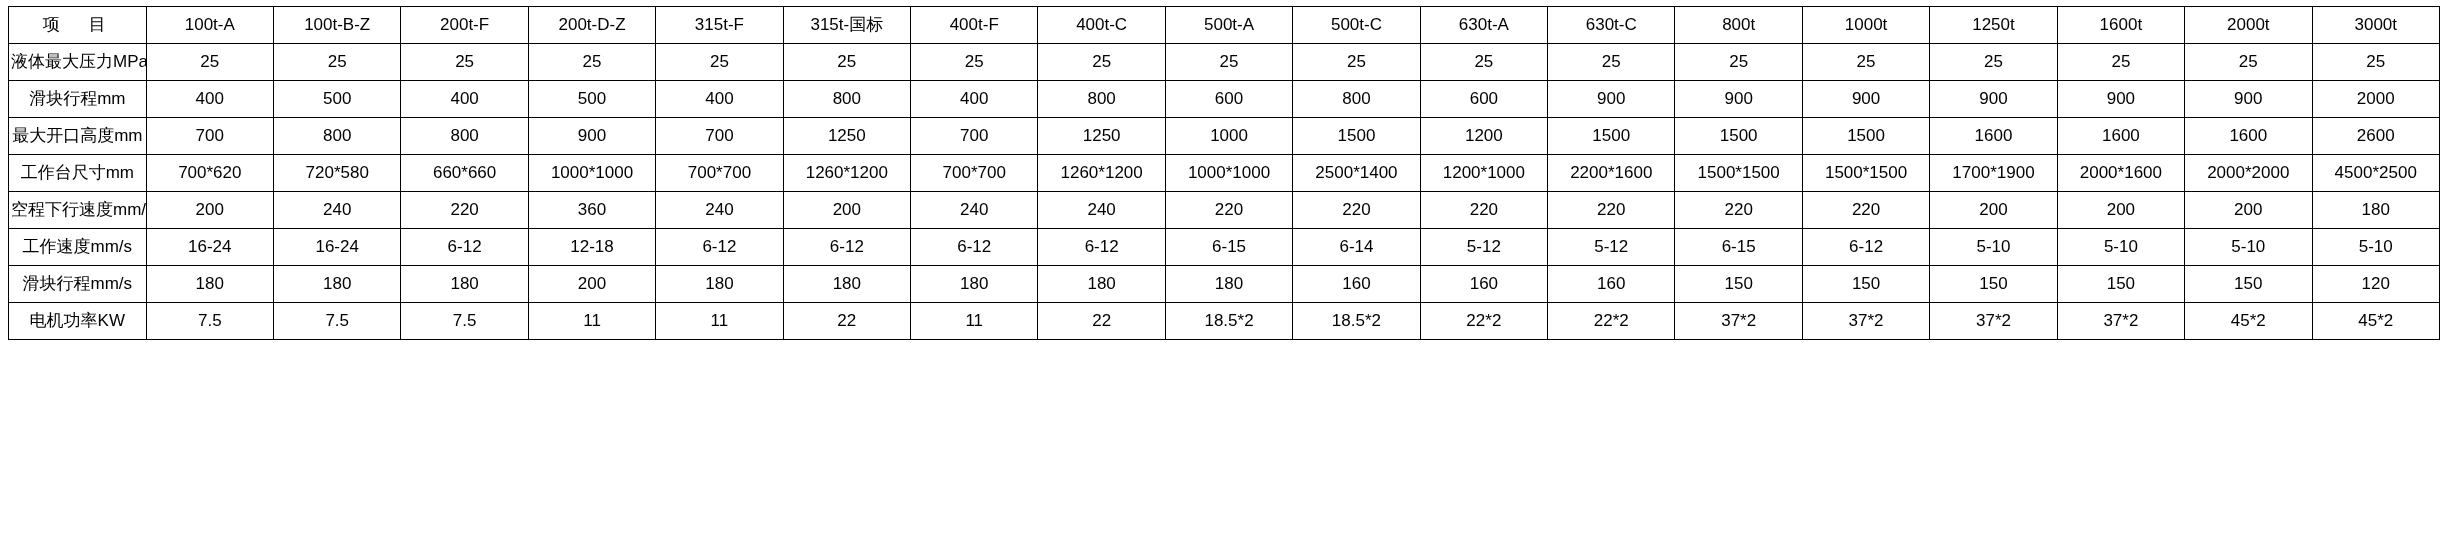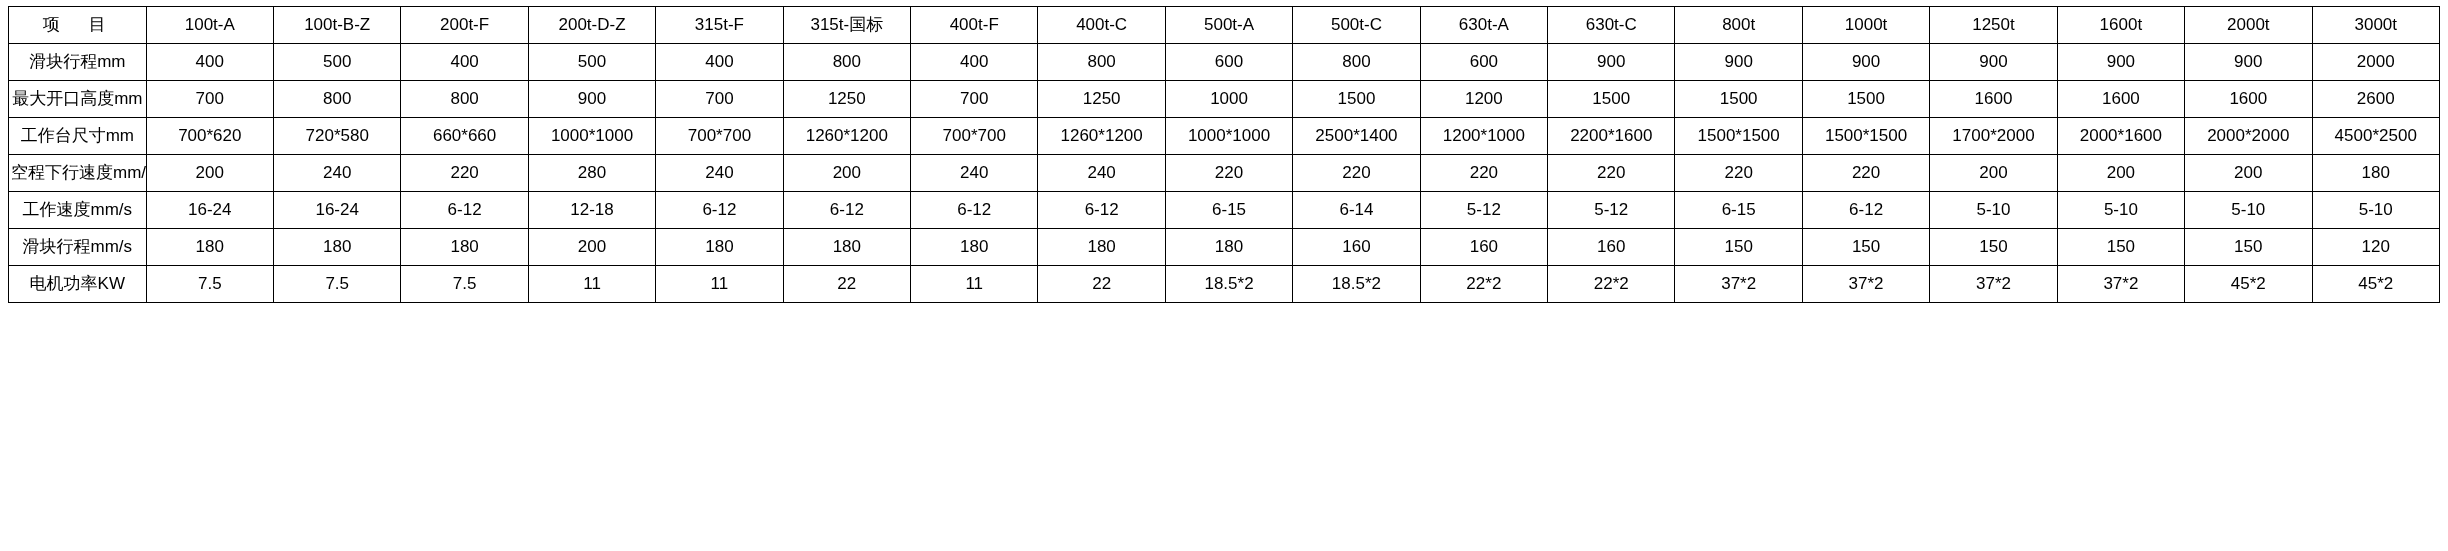--- a/index.html
+++ b/index.html
@@ -74,20 +74,41 @@
         <th class="colhead">800t</th>
         <th class="colhead">1000t</th>
         <th class="colhead">1250t</th>
         <th class="colhead">1600t</th>
         <th class="colhead">2000t</th>
         <th class="colhead">3000t</th>
       </tr>
     </thead>
     <tbody>
       <tr>
+        <td class="rowhead">液体最大压力MPa</td>
+        <td>25</td>
+        <td>25</td>
+        <td>25</td>
+        <td>25</td>
+        <td>25</td>
+        <td>25</td>
+        <td>25</td>
+        <td>25</td>
+        <td>25</td>
+        <td>25</td>
+        <td>25</td>
+        <td>25</td>
+        <td>25</td>
+        <td>25</td>
+        <td>25</td>
+        <td>25</td>
+        <td>25</td>
+        <td>25</td>
+      </tr>
+      <tr>
         <td class="rowhead">滑块行程mm</td>
         <td>400</td>
         <td>500</td>
         <td>400</td>
         <td>500</td>
         <td>400</td>
         <td>800</td>
         <td>400</td>
         <td>800</td>
         <td>600</td>
@@ -131,31 +152,31 @@
         <td>700*700</td>
         <td>1260*1200</td>
         <td>700*700</td>
         <td>1260*1200</td>
         <td>1000*1000</td>
         <td>2500*1400</td>
         <td>1200*1000</td>
         <td>2200*1600</td>
         <td>1500*1500</td>
         <td>1500*1500</td>
-        <td>1700*2000</td>
+        <td>1700*1900</td>
         <td>2000*1600</td>
         <td>2000*2000</td>
         <td>4500*2500</td>
       </tr>
       <tr>
         <td class="rowhead">空程下行速度mm/s</td>
         <td>200</td>
         <td>240</td>
         <td>220</td>
-        <td>280</td>
+        <td>360</td>
         <td>240</td>
         <td>200</td>
         <td>240</td>
         <td>240</td>
         <td>220</td>
         <td>220</td>
         <td>220</td>
         <td>220</td>
         <td>220</td>
         <td>220</td>

